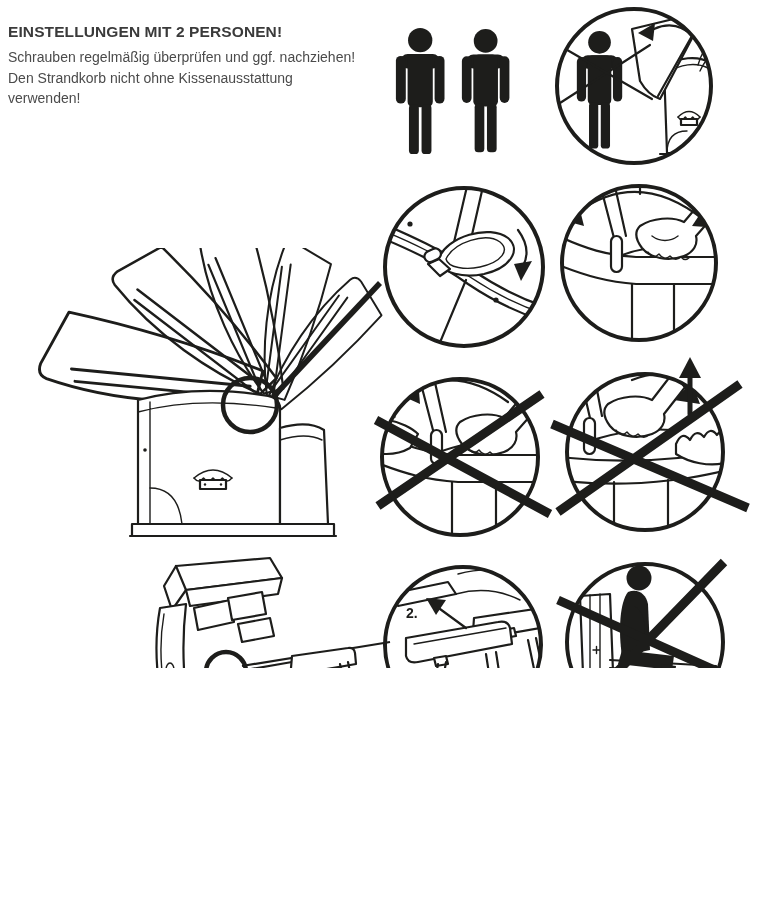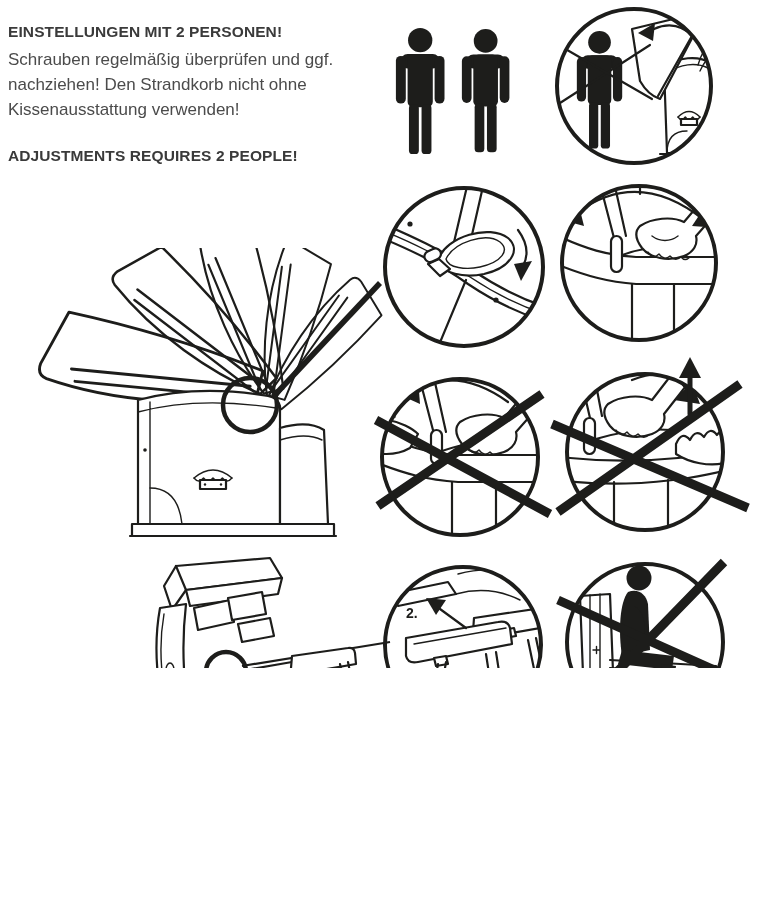--- a/index.html
+++ b/index.html
@@ -3,21 +3,21 @@
 <meta charset="utf-8">
 <style>
   :root{ --ink:#1d1d1b; --head:#3a3a3a; --body:#4b4b4b; }
   html,body{margin:0;padding:0;background:#fff;}
   .page{position:relative;width:762px;height:668px;background:#fff;overflow:hidden;
         font-family:"Liberation Sans",sans-serif;}
   .abs{position:absolute;}
   .txtblock{left:8px;top:22px;width:356px;}
   h2.hd{margin:0 0 4px 0;font-size:15.5px;font-weight:700;color:var(--head);
         letter-spacing:.1px;line-height:1.35;}
-  p.bd{margin:0 0 24px 0;font-size:17px;color:var(--body);line-height:1.48;
+  p.bd{margin:0 0 24px 0;font-size:14px;color:var(--body);line-height:1.48;
        white-space:pre-wrap;}
   svg{display:block;position:absolute;}
   .ln{fill:none;stroke:var(--ink);stroke-width:2.2;stroke-linecap:round;stroke-linejoin:round;}
   .thin{stroke-width:1.4;}
   .fw{fill:#fff;stroke:var(--ink);stroke-width:2.2;stroke-linejoin:round;}
   .fi{fill:var(--ink);stroke:none;}
   .ring{fill:none;stroke:var(--ink);stroke-width:4;}
   .mag{fill:none;stroke:var(--ink);stroke-width:4.5;}
   .xx{fill:none;stroke:var(--ink);stroke-width:9;stroke-linecap:butt;}
   .hv{fill:none;stroke:var(--ink);stroke-width:5;stroke-linecap:round;}
@@ -46,21 +46,20 @@
         <path d="M2 -6 C-12 -52 -18 -112 -7 -168 Q-5 -176 4 -174 L46 -158 Q40 -78 22 -4 Z" fill="none"></path>
         <path d="M0 -12 L-6 -146" fill="none"></path>
         <path d="M9 -12 L3 -150" fill="none"></path>
       </g>
     </defs>
   </svg>
 
   <div class="abs txtblock">
     <h2 class="hd">EINSTELLUNGEN MIT 2 PERSONEN!</h2>
     <p class="bd">Schrauben regelmäßig überprüfen und ggf. nachziehen! Den Strandkorb nicht ohne Kissenausstattung verwenden!</p>
-    <h2 class="hd">ADJUSTMENTS REQUIRES 2 PEOPLE!</h2>
   </div>
 
   <svg style="left:393px;top:27px" width="124" height="130" viewBox="0 0 124 130">
     <use href="#person" fill="#1d1d1b" transform="translate(2,1) scale(0.9)"></use>
     <use href="#person" fill="#1d1d1b" transform="translate(68,2) scale(0.88)"></use>
   </svg>
 
   <svg style="left:548px;top:3px" width="196" height="172" viewBox="0 0 196 172">
     <clipPath id="cb">
         <circle cx="86" cy="83" r="77"></circle>

